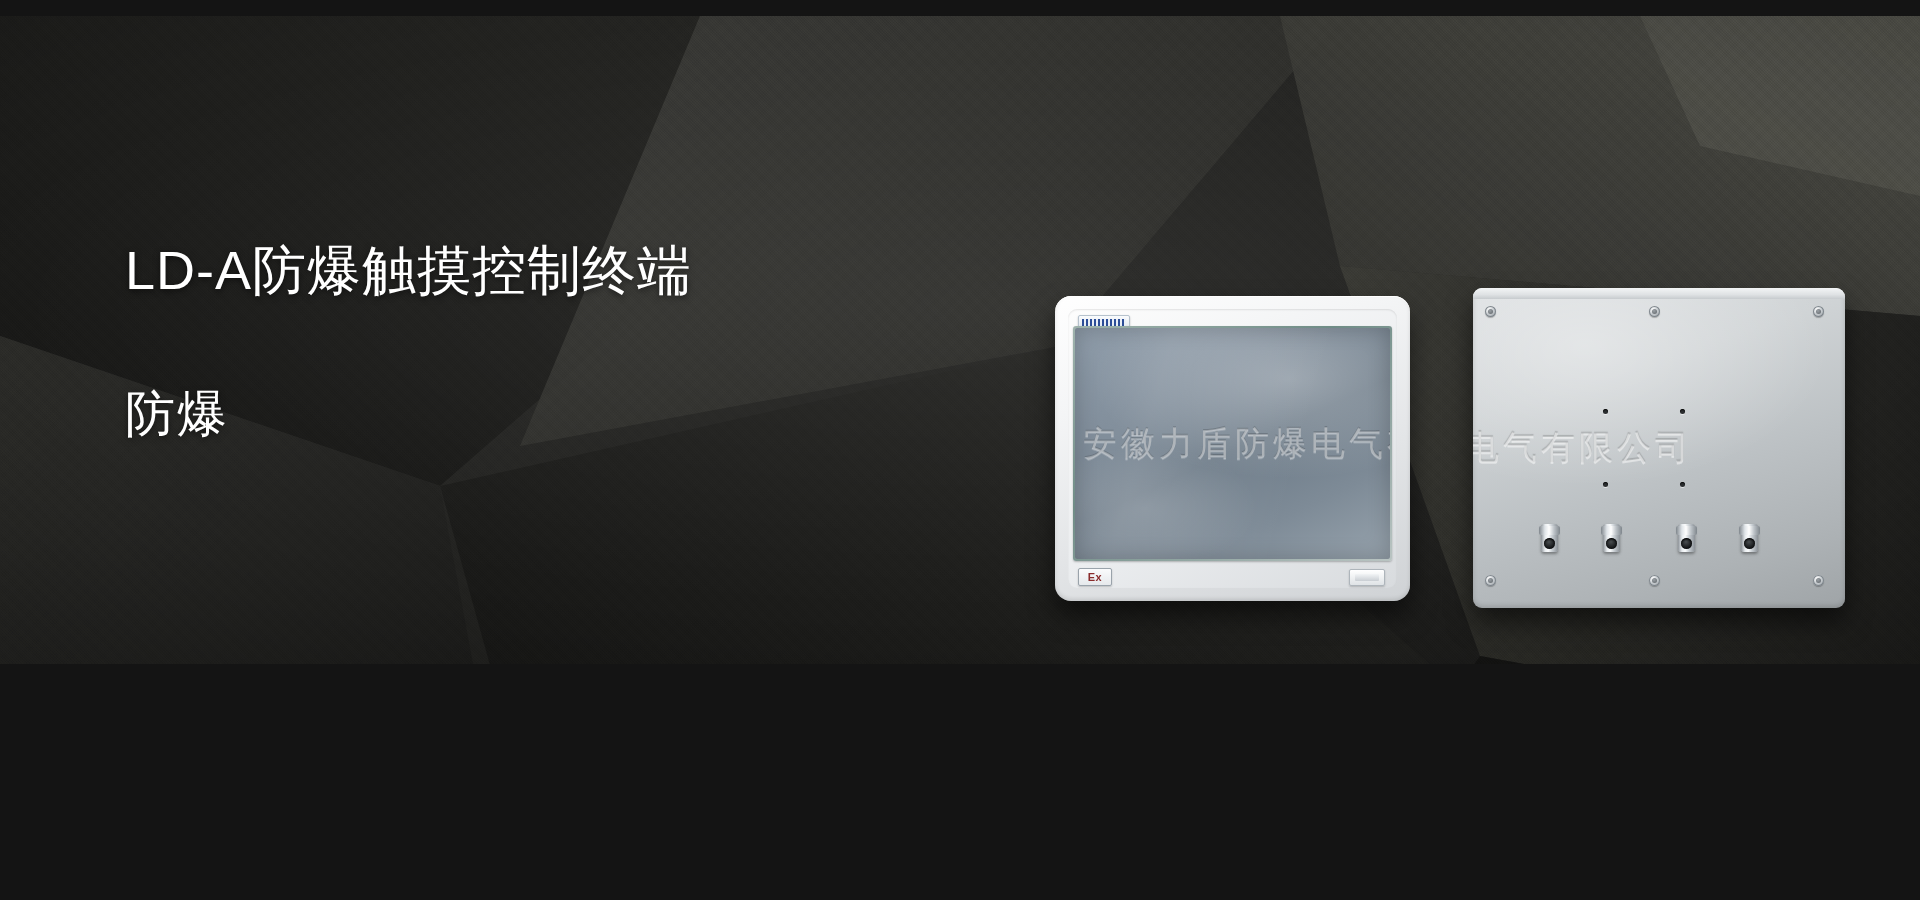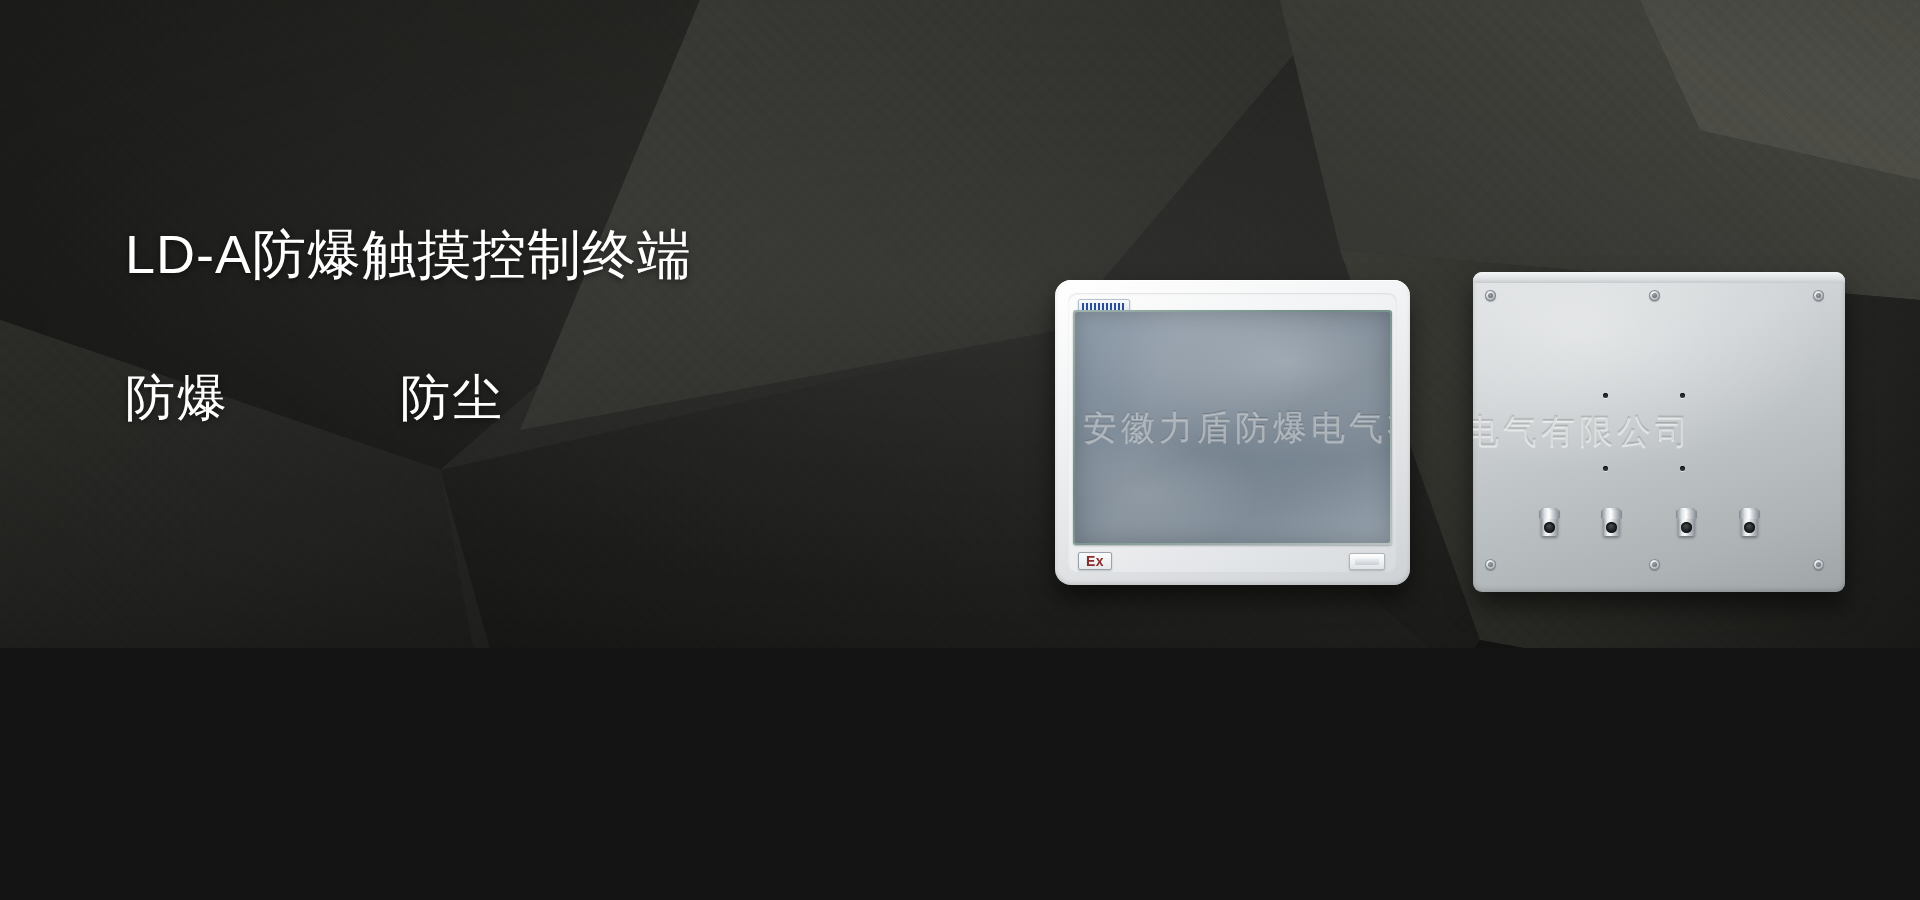--- a/index.html
+++ b/index.html
@@ -7,20 +7,21 @@
     width:1920px; height:900px; overflow:hidden;
     background:#141414;
     font-family:"Liberation Sans","DejaVu Sans",sans-serif;
   }
 
   #banner{
     position:relative;
     width:1920px; height:648px;
     overflow:hidden;
     background:#1d1d1b;
+    margin-top:16px;
   }
 
   
   .facets{ position:absolute; inset:0; }
   .facets svg{ display:block; width:1920px; height:900px; }
 
   
   .weave{
     position:absolute; inset:0;
     background-image:
@@ -155,21 +156,21 @@
   }
 
   .ex-badge{
     position:absolute;
     left:23px; bottom:15px;
     width:34px; height:18px;
     border:1px solid #9aa3ab;
     border-radius:2px;
     background:linear-gradient(180deg,#fafbfc 0%,#e6e9ec 100%);
     display:flex; align-items:center; justify-content:center;
-    font-size:14px; font-weight:bold; letter-spacing:.5px;
+    font-size:11px; font-weight:bold; letter-spacing:.5px;
     color:#8a2c2c;
     box-shadow:0 1px 2px rgba(0,0,0,.2);
   }
   .kb-badge{
     position:absolute;
     right:25px; bottom:15px;
     width:36px; height:17px;
     border-radius:2px;
     background:linear-gradient(180deg,#ffffff 0%,#dfe3e6 100%);
     border:1px solid #aeb5bb;
@@ -300,21 +301,20 @@
   </div>
 
   <div class="weave"></div>
   <div class="vignette"></div>
 
   <div class="copy">
     <div class="headline">LD-A防爆触摸控制终端</div>
 
     <div class="features">
       <div class="feature f0">防爆</div>
-      <div class="feature f2">防尘</div>
     </div>
   </div>
 
   <div class="stage">
 
     <div class="front-unit">
       <div class="front-bezel"></div>
 
       <div class="brand-badge">
         <div class="mark"></div>

